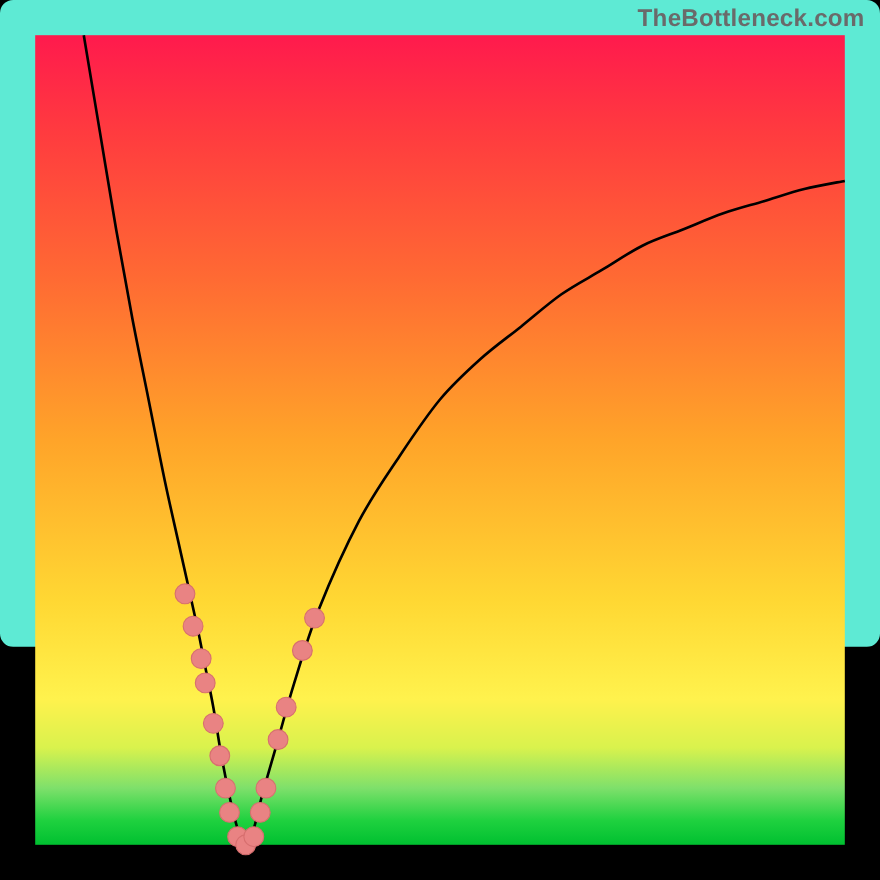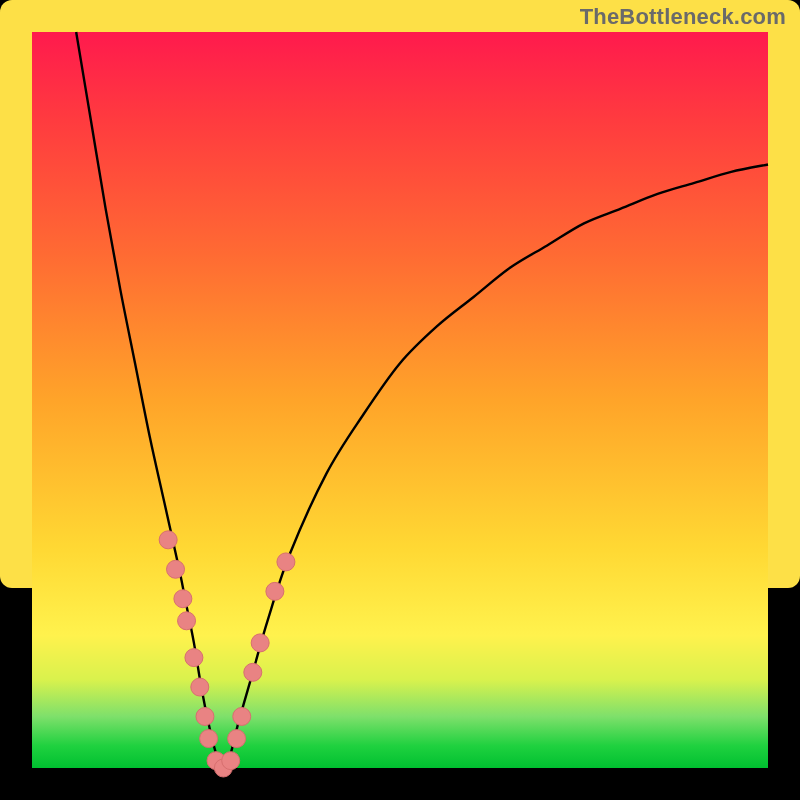--- a/index.html
+++ b/index.html
@@ -8,21 +8,21 @@
     width: 800px;
     height: 800px;
     overflow: hidden;
     background: #000;
   }
   .frame {
     position: absolute;
     top: 0; left: 0;
     width: 800px;
     height: 588px;
-    background: #fde047;
+    background: #5eead4;
     border-radius: 12px;
   }
   .plot-area {
     position: absolute;
     top: 32px;
     left: 32px;
     width: 736px;
     height: 736px;
     
     background: linear-gradient(

